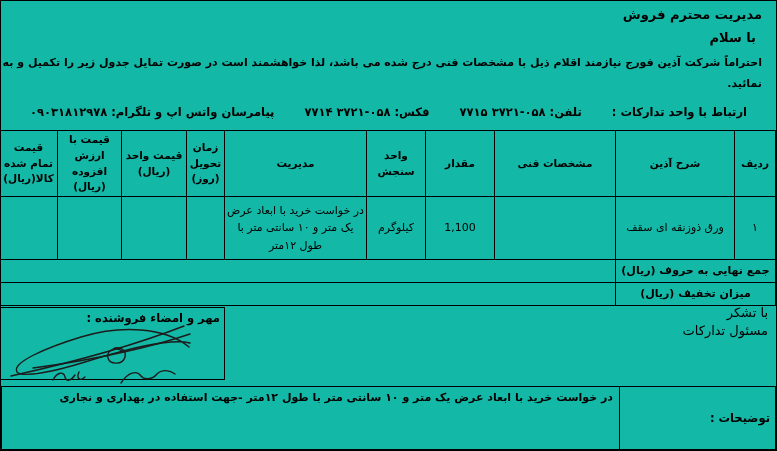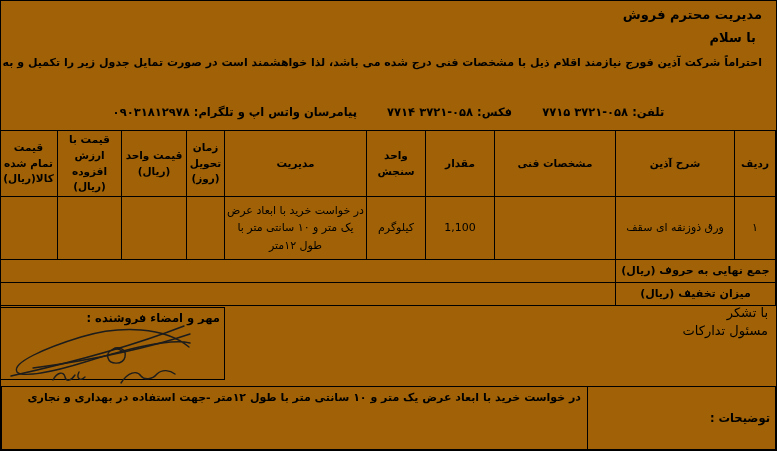--- a/index.html
+++ b/index.html
@@ -1,19 +1,19 @@
 <!DOCTYPE html>
 <html lang="fa" dir="rtl"><head>
 <meta charset="utf-8">
 <style>
   * { margin:0; padding:0; box-sizing:border-box; }
   html,body { background:#e8e8e8; }
   body { font-family:"DejaVu Sans", sans-serif; }
   .page {
-    position:relative; width:777px; height:451px; background:#a16207;
+    position:relative; width:777px; height:451px; background:#14b8a6;
     border:1px solid #000; overflow:hidden; direction:rtl; color:#000;
     margin:0 auto;
   }
   .title { position:absolute; top:6px; right:14px; font-size:13px; font-weight:bold; }
   .salam { position:absolute; top:29px; right:20px; font-size:13px; font-weight:bold; }
   .para  { position:absolute; top:55px; right:14px; left:10px; font-size:11px; font-weight:bold; text-align:right; }
   .para .l1 { white-space:nowrap; }
   .para .l2 { margin-top:8px; }
   .contact { position:absolute; top:104px; right:0; left:0; display:flex; direction:rtl;
              justify-content:center; gap:30px; font-size:11.5px; font-weight:bold; }
@@ -27,37 +27,39 @@
   .data-row { height:63px; }
   .sum-row  { height:23px; }
   .lbl { text-align:right; font-weight:bold; font-size:11px; padding-right:4px; }
   .seal-box { position:absolute; top:306px; right:551px; left:0; height:73px;
               border:1px solid #000; border-left:none; }
   .seal-box span { position:absolute; top:3px; right:4px; font-size:11.5px; font-weight:bold; }
   .thanks { position:absolute; top:303px; right:8px; font-size:13px; text-align:right; line-height:1.35; }
   .sig { position:absolute; top:314px; left:2px; width:195px; height:74px; }
   .notes-box { position:absolute; top:385px; right:0; left:0; height:64px;
                border:1px solid #000; display:flex; direction:rtl; }
-  .notes-label { width:188px; border-left:1px solid #000; display:flex; align-items:center;
+  .notes-label { width:156px; border-left:1px solid #000; display:flex; align-items:center;
                  justify-content:flex-start; font-weight:bold; font-size:11.5px; padding:0 5px; }
   .notes-body { flex:1; text-align:right; font-weight:bold; font-size:11px; padding:4px 6px 0 4px; }
 </style>
 </head>
 <body>
 
 <div class="page">
 
   <div class="title">مدیریت محترم فروش</div>
   <div class="salam">با سلام</div>
 
   <div class="para">
     <div class="l1">احتراماً شرکت آذین فورج نیازمند اقلام ذیل با مشخصات فنی درج شده می باشد، لذا خواهشمند است در صورت تمایل جدول زیر را تکمیل و به واحد تدارکات ارسال</div>
+    <div class="l2">نمائید.</div>
   </div>
 
   <div class="contact">
+    <span>ارتباط با واحد تدارکات :</span>
     <span>تلفن: ۰۵۸-۳۷۲۱ ۷۷۱۵</span>
     <span>فکس: ۰۵۸-۳۷۲۱ ۷۷۱۴</span>
     <span>پیامرسان واتس اپ و تلگرام: ۰۹۰۳۱۸۱۲۹۷۸</span>
   </div>
 
   <table class="grid">
     <colgroup>
       <col style="width:41px">
         <col style="width:119px">
         <col style="width:121px">

